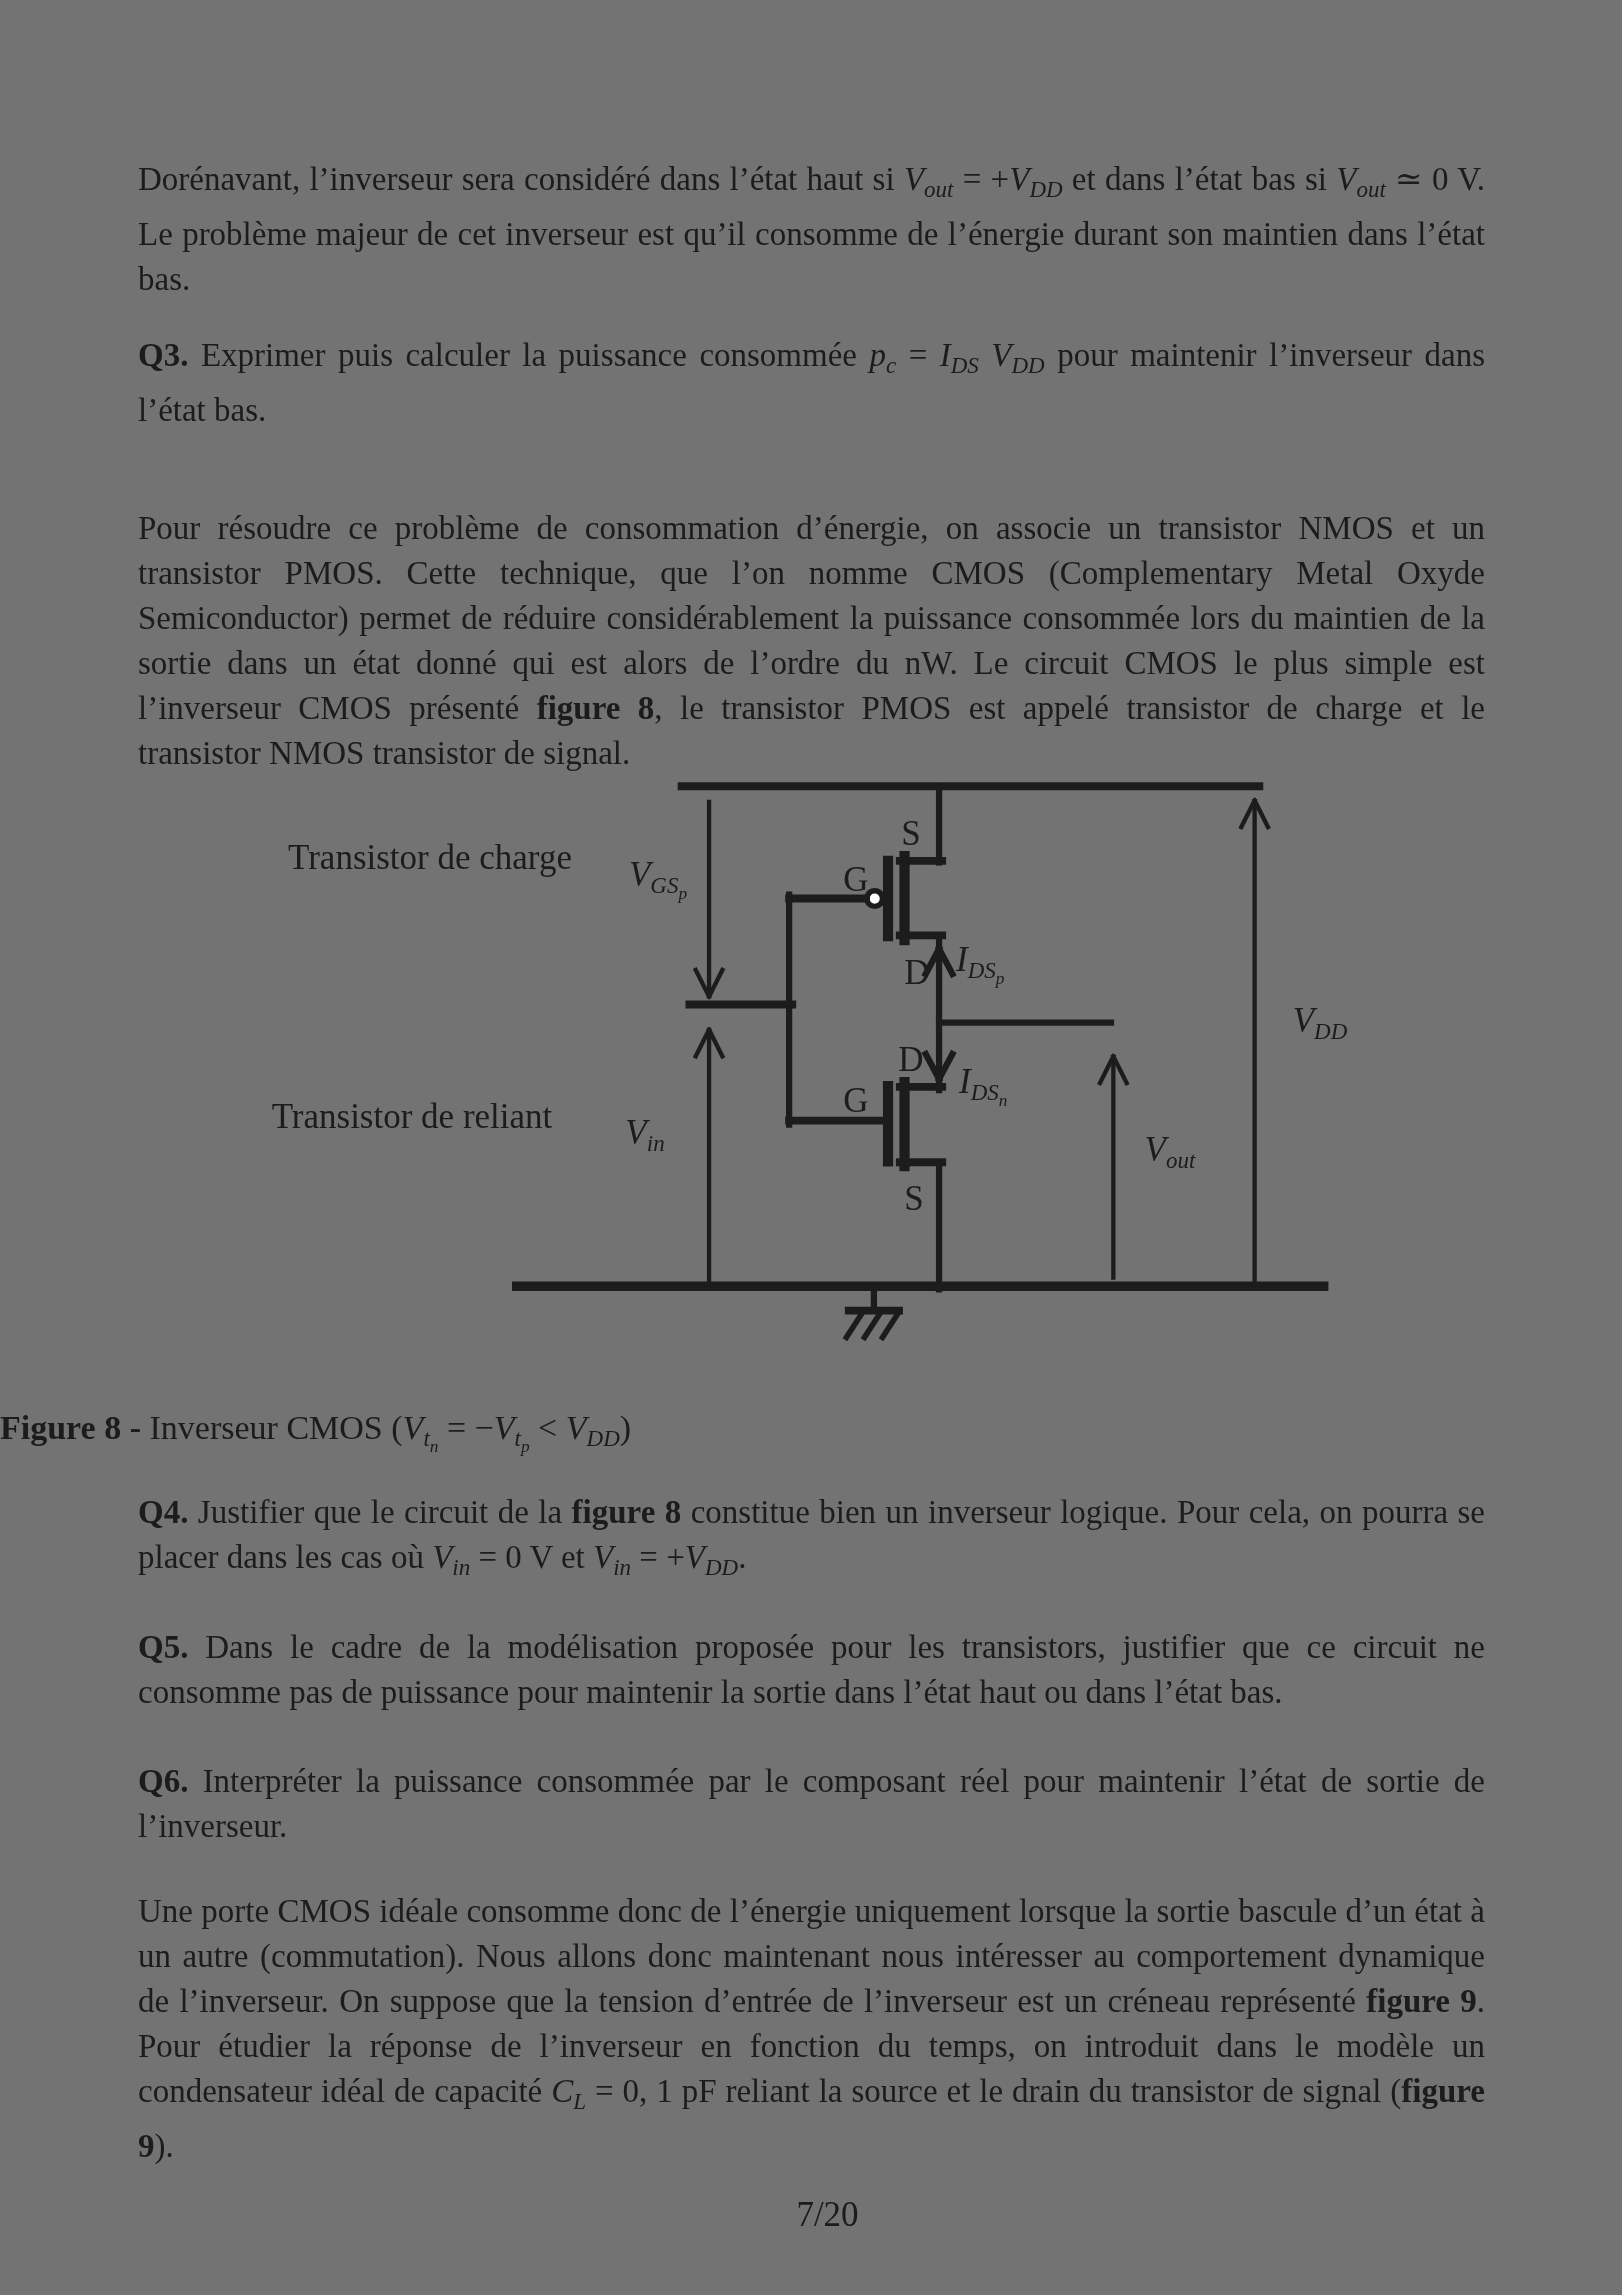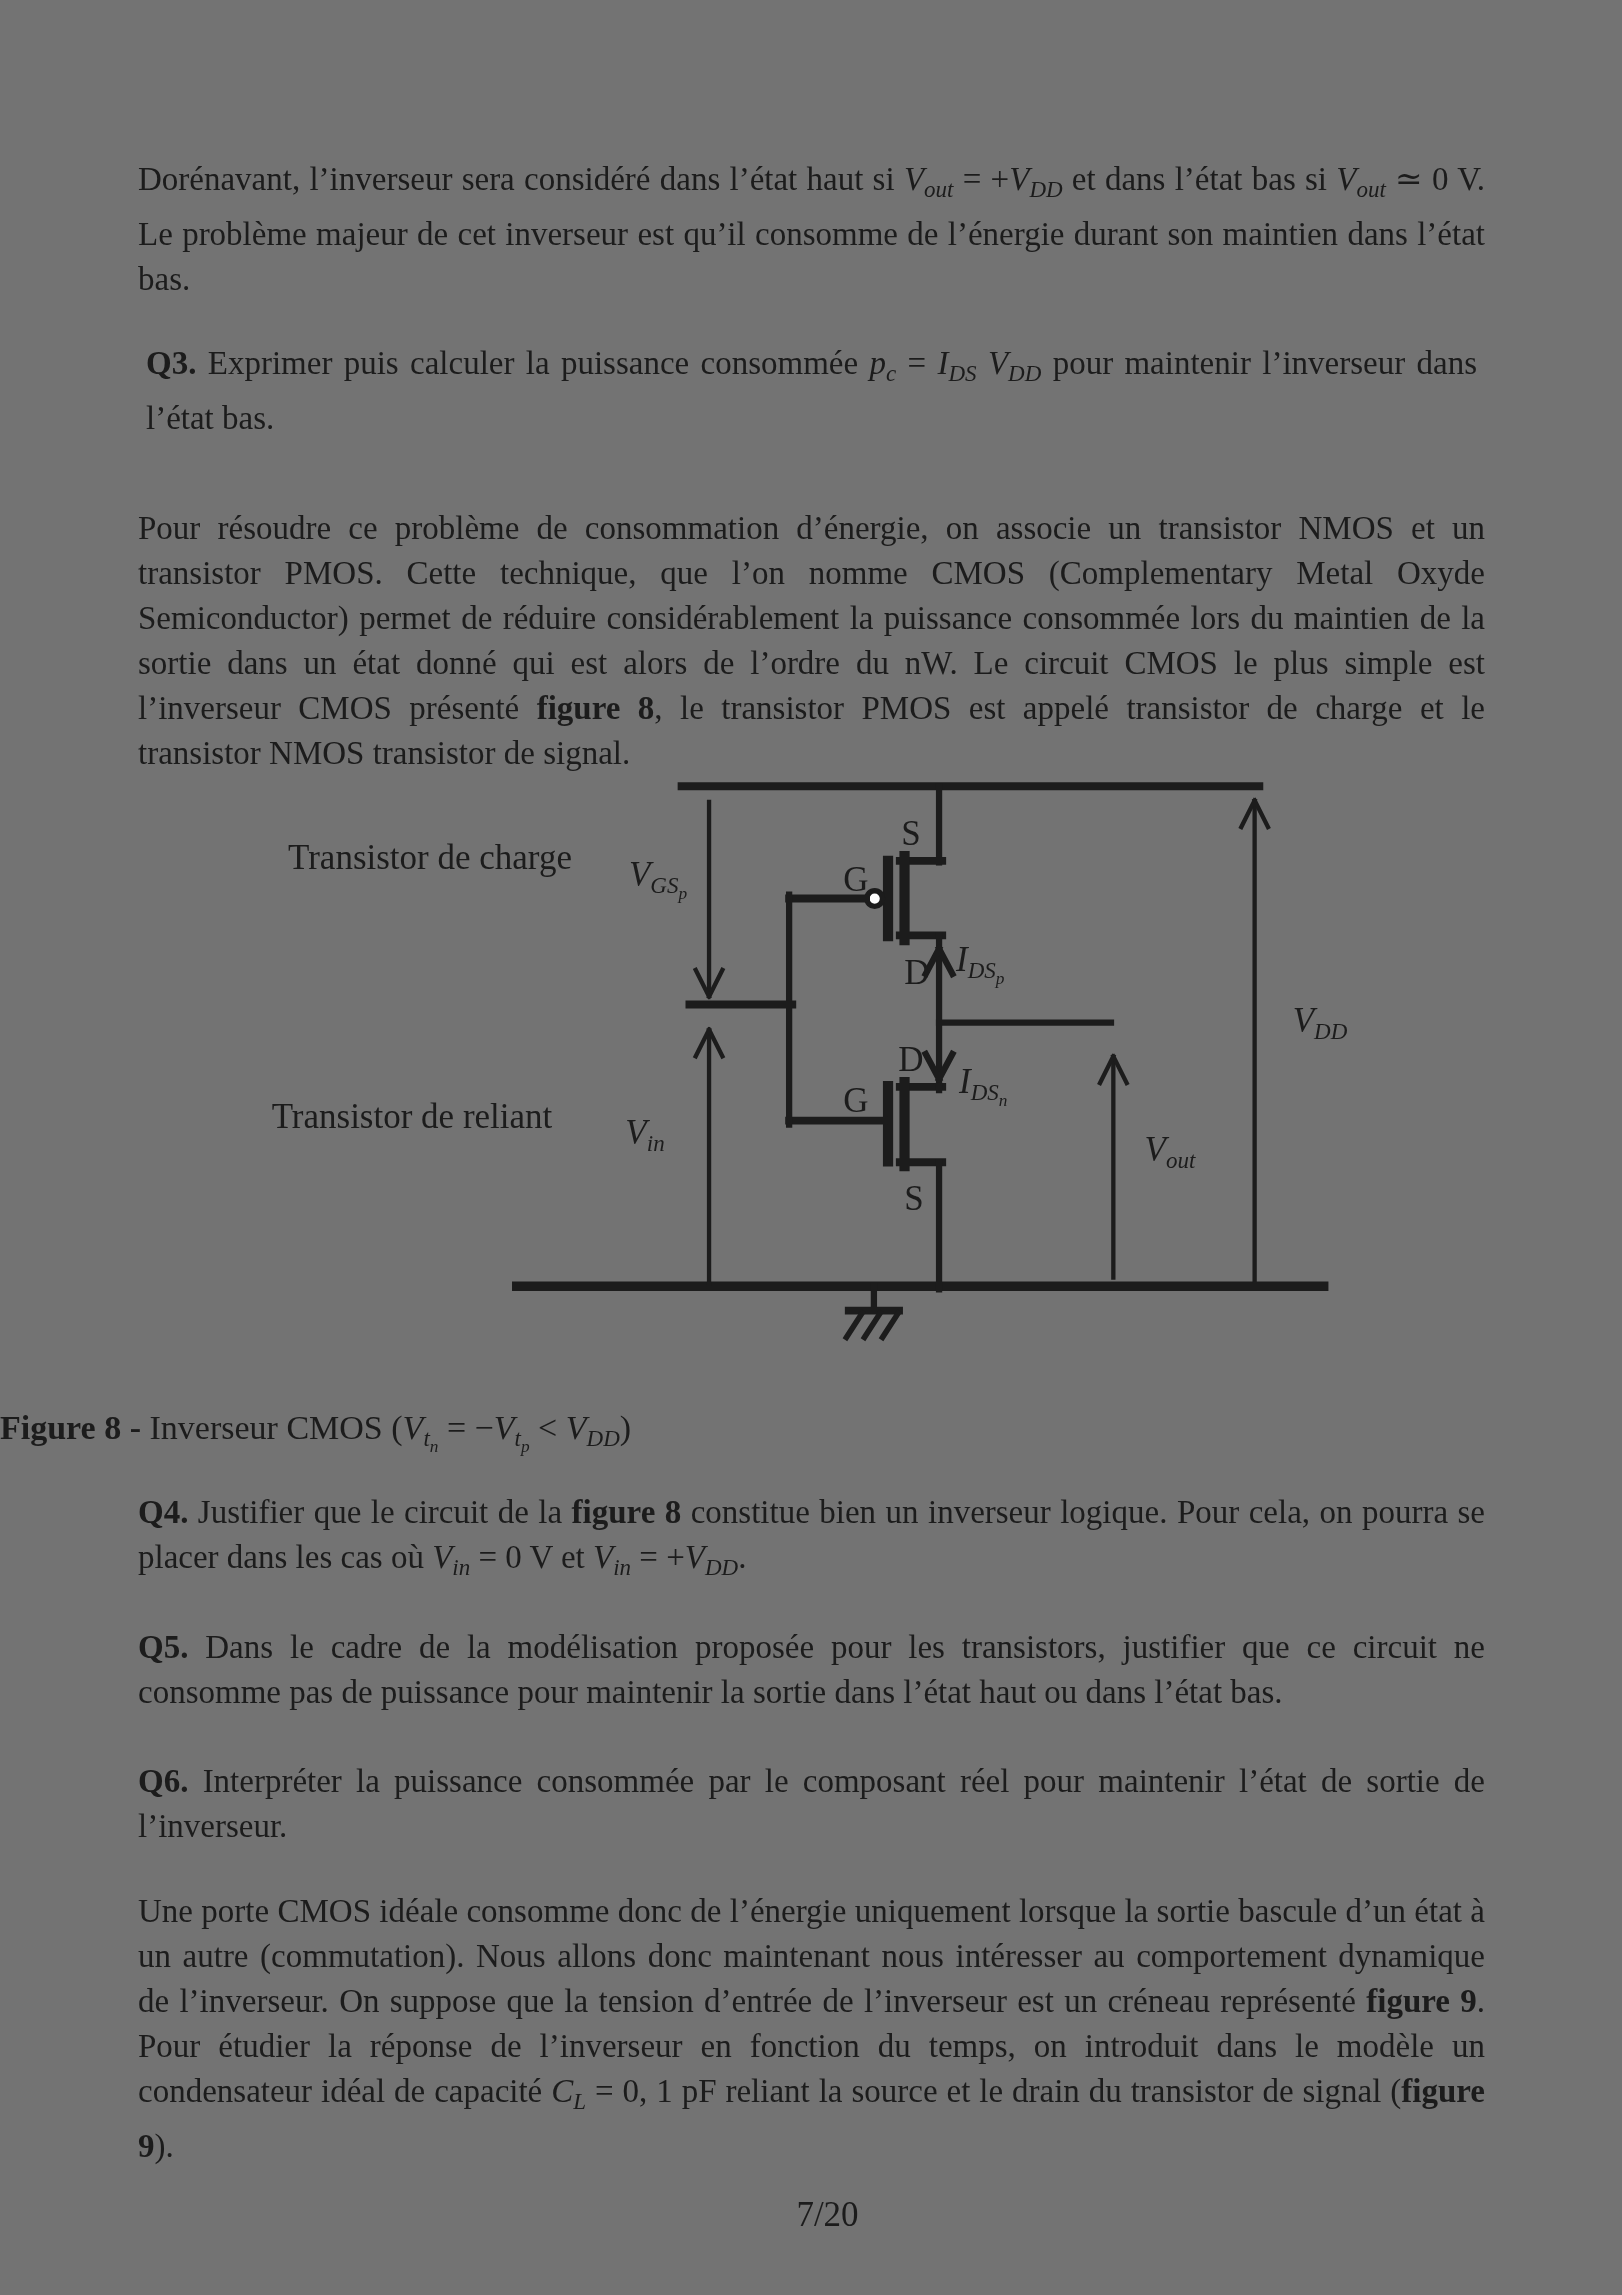--- a/index.html
+++ b/index.html
@@ -4,21 +4,21 @@
 <style>
   html,body{margin:0;padding:0;background:#ffffff;}
   .page{
     position:relative;width:1623px;height:2295px;background:#737373;
     font-family:"Liberation Serif","DejaVu Serif",serif;color:#1c1c1c;overflow:hidden;
   }
   .tb{
     position:absolute;left:138px;width:1347px;
     font-size:33px;line-height:45px;text-align:justify;
   }
-  .tb p{margin:8px;}
+  .tb p{margin:0;}
   .seg-b{font-weight:700;}
   .seg-i{font-style:italic;}
   .seg-sub{font-style:italic;font-size:23px;vertical-align:-7px;letter-spacing:0;}
   .seg-ssub{font-style:italic;font-size:17.3px;vertical-align:-13.3px;}
   .figure{position:absolute;left:0;top:769px;width:1500px;height:628px;}
   .figure svg{position:absolute;left:0;top:0;}
   .lbl{
     position:absolute;font-size:35px;line-height:35px;white-space:nowrap;
     transform:translate(-50%,-50%);
   }

